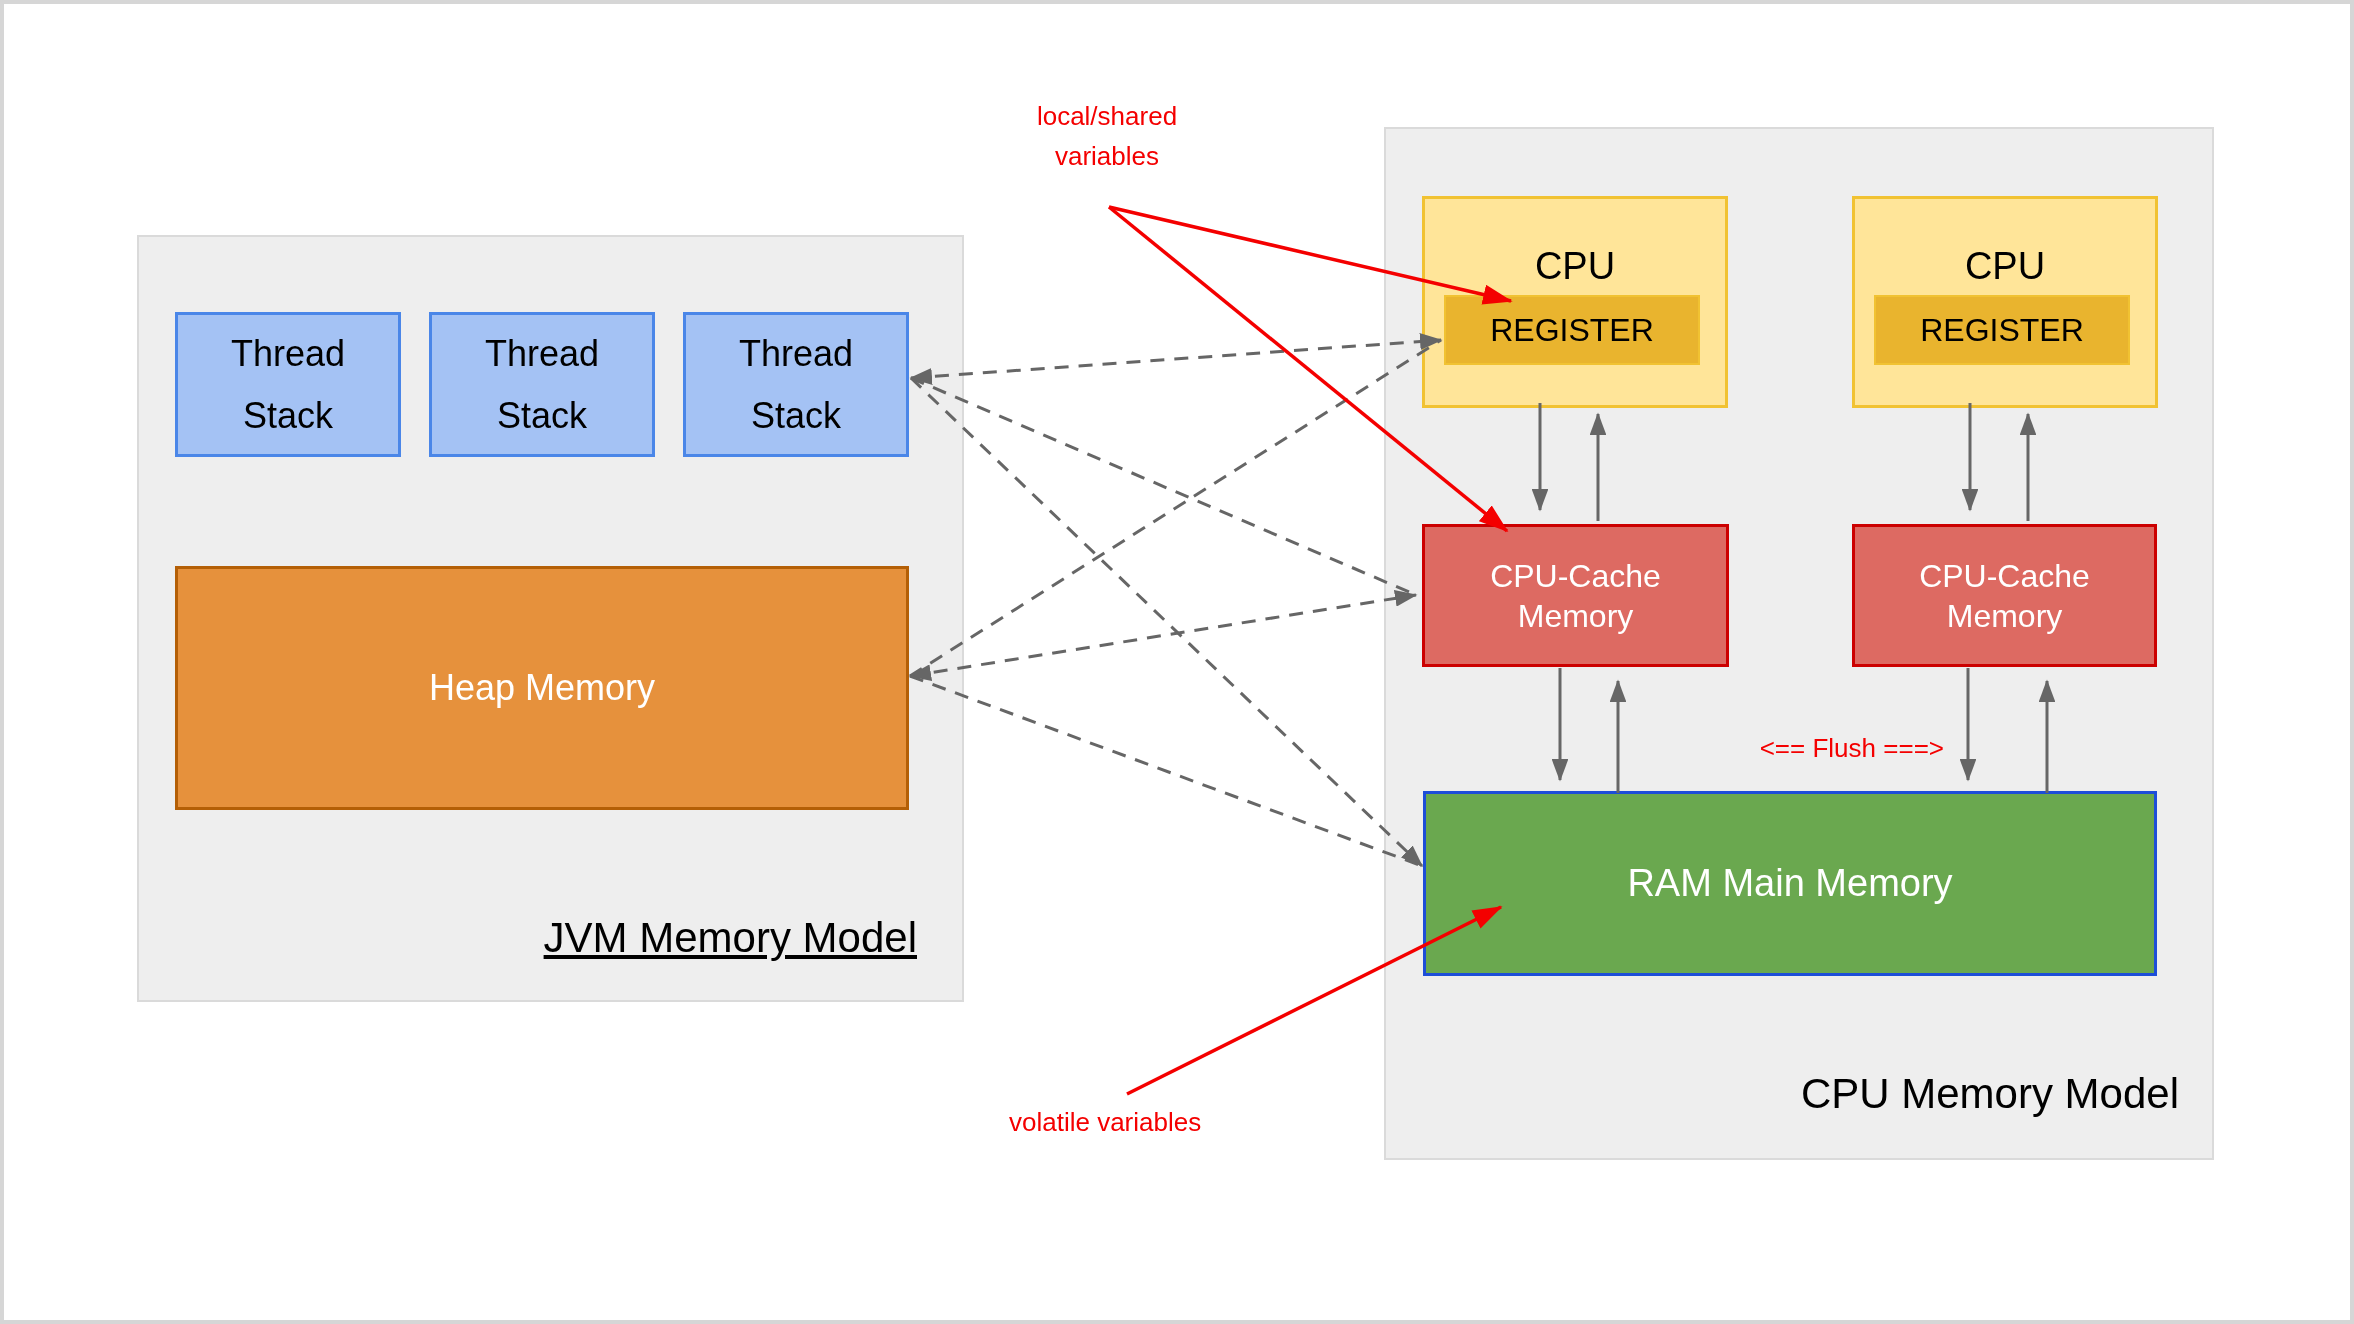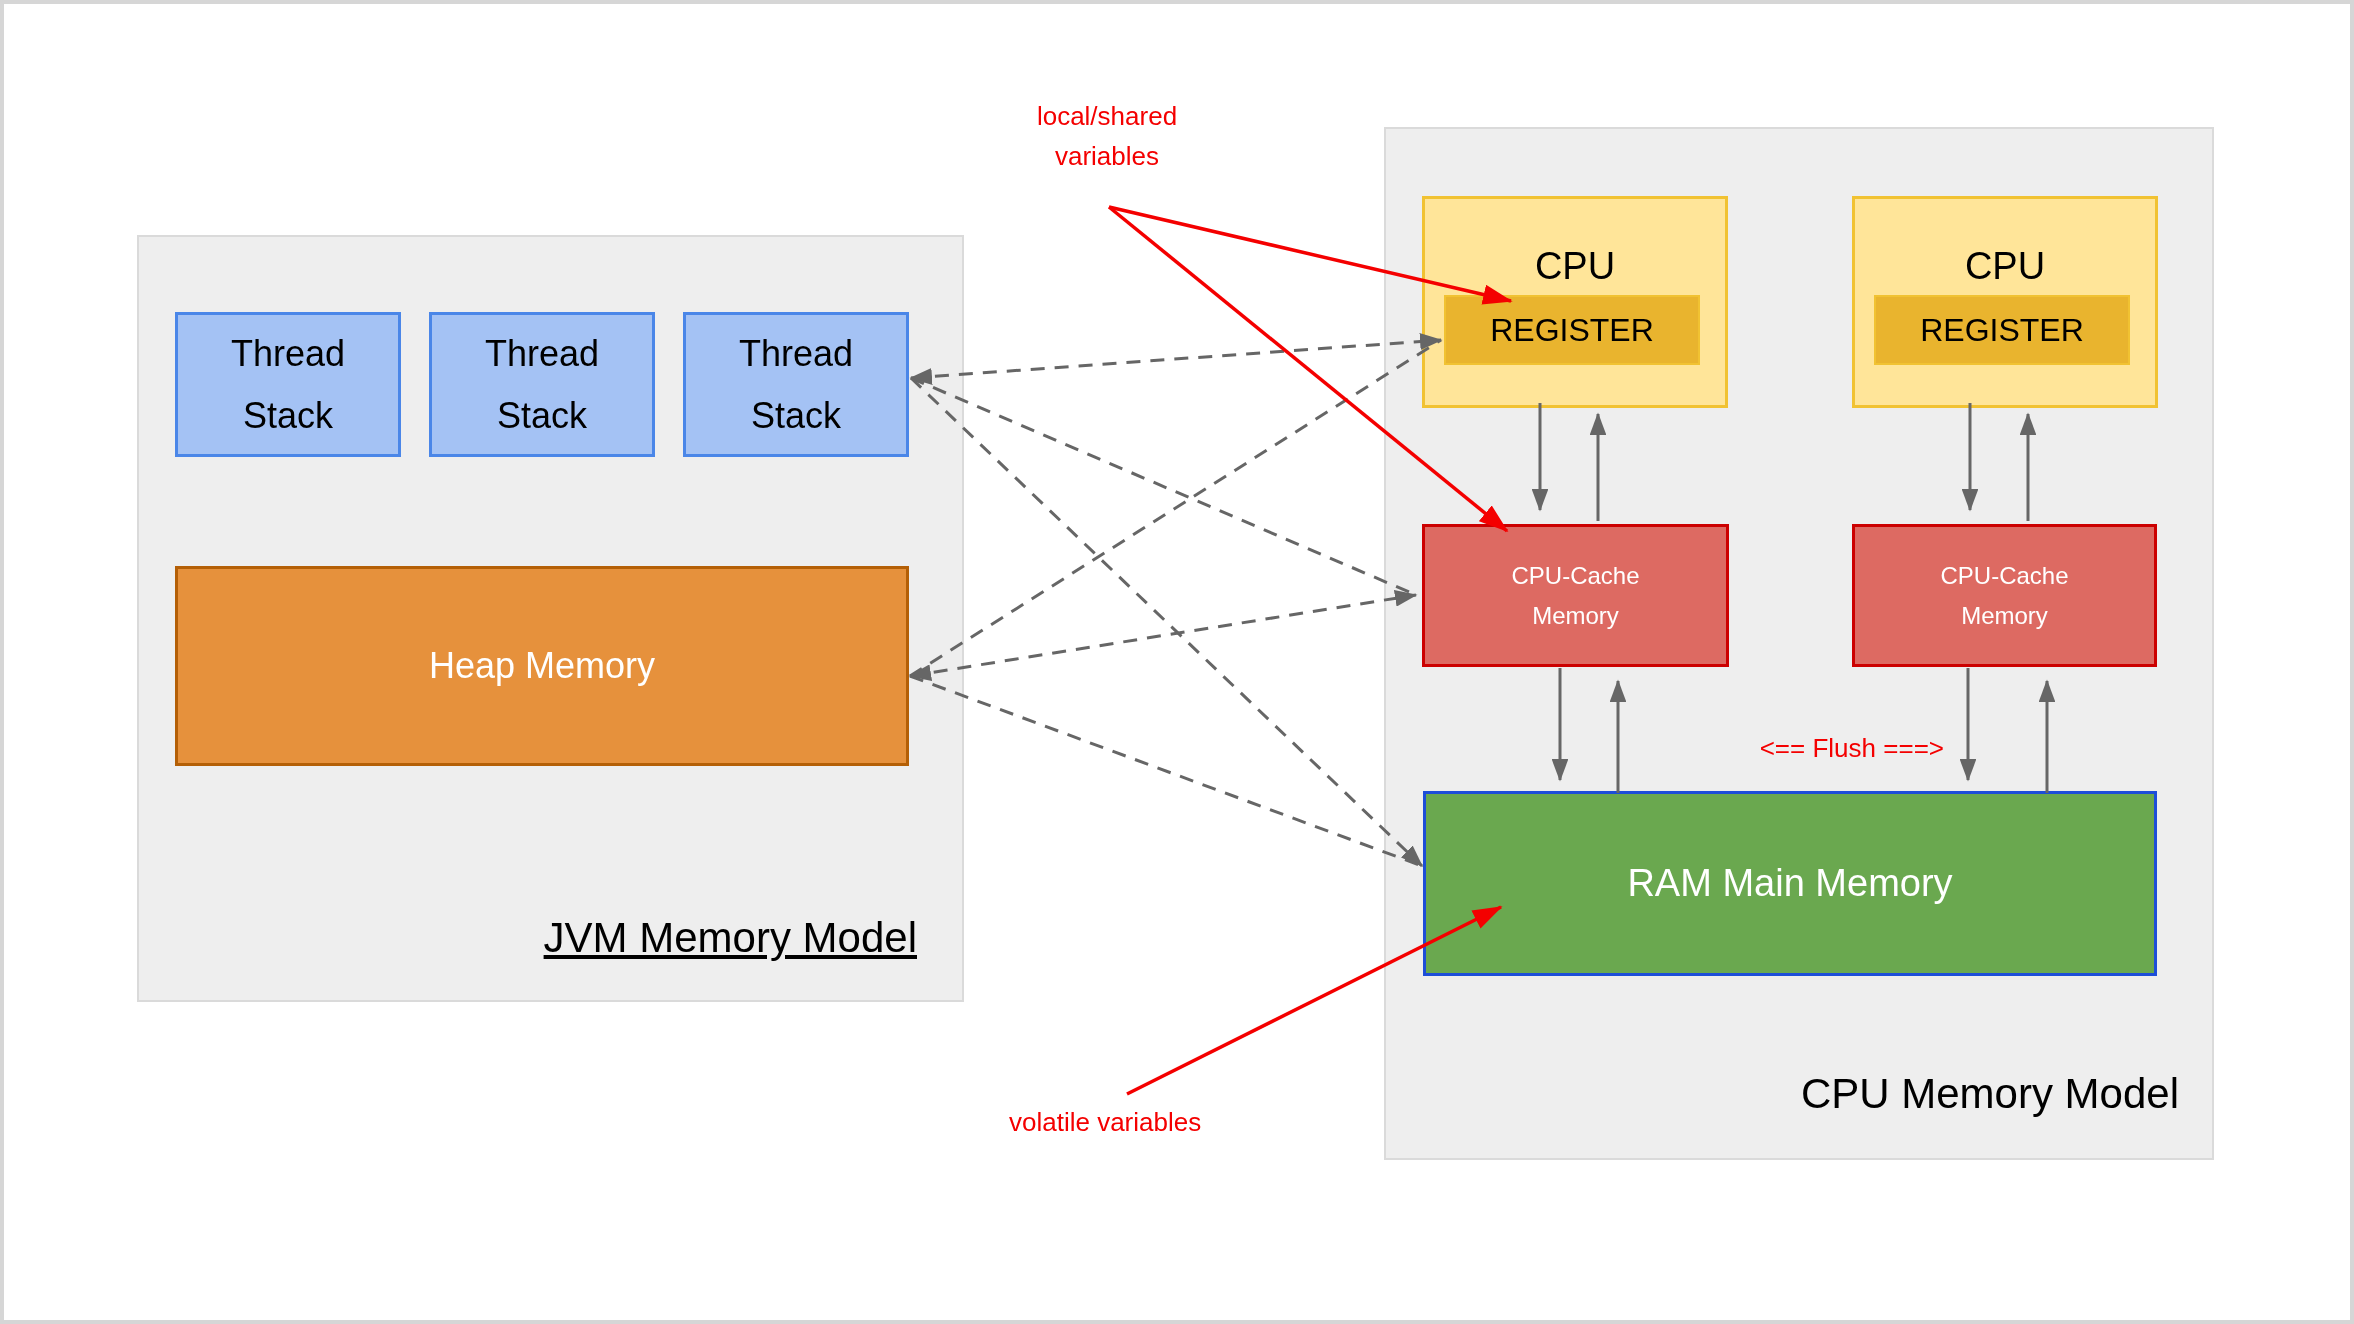--- a/index.html
+++ b/index.html
@@ -5,25 +5,25 @@
   html,body{margin:0;padding:0;background:#ffffff;}
   body{font-family:"Liberation Sans","DejaVu Sans",sans-serif;}
   #page{
     position:relative;width:2354px;height:1324px;box-sizing:border-box;
     background:#ffffff;border:4px solid #d6d6d6;overflow:hidden;
   }
   .panel{position:absolute;background:#eeeeee;border:2px solid #dadada;box-sizing:border-box;}
   .box{position:absolute;box-sizing:border-box;display:flex;align-items:center;justify-content:center;text-align:center;}
   .ts{width:226px;height:145px;top:308px;background:#a4c2f4;border:3px solid #4a86e8;font-size:36px;line-height:62px;color:#000;}
   .ts .inner{width:160px;}
-  #heap{left:171px;top:562px;width:734px;height:200px;background:#e6913c;border:3px solid #b45f06;color:#ffffff;font-size:36px;}
+  #heap{left:171px;top:562px;width:734px;height:244px;background:#e6913c;border:3px solid #b45f06;color:#ffffff;font-size:36px;}
   .cpu-box{width:306px;height:212px;top:192px;background:#ffe599;border:3px solid #f1c232;}
   .cpu-label{position:absolute;top:214px;width:306px;text-align:center;font-size:38px;line-height:48px;color:#000;margin-top:24px;}
   .reg{width:256px;height:70px;top:291px;background:#e9b42e;border:2px solid #f1c232;color:#000;font-size:32px;}
-  .cache{width:307px;height:143px;top:520px;background:#dd6a62;border:3px solid #cc0000;color:#fff;font-size:24px;line-height:40px;}
+  .cache{width:307px;height:143px;top:520px;background:#dd6a62;border:3px solid #cc0000;color:#fff;font-size:32px;line-height:40px;}
   .cache .inner{width:190px;}
   #ram{left:1419px;top:787px;width:734px;height:185px;background:#6aa84f;border:3px solid #1d4ed8;color:#fff;font-size:38px;}
   .panel-title{position:absolute;font-size:42px;line-height:48px;color:#000;text-align:right;}
   .red-note{position:absolute;color:#f40000;font-size:26px;line-height:40px;}
   #flush{left:1640px;top:724px;width:300px;text-align:right;}
   #localshared{left:1002px;top:92px;width:202px;text-align:center;}
   #volatile{left:1005px;top:1098px;width:320px;text-align:left;}
   #arrow-layer{position:absolute;left:0;top:0;width:2354px;height:1324px;pointer-events:none;}
 </style>
 </head>

